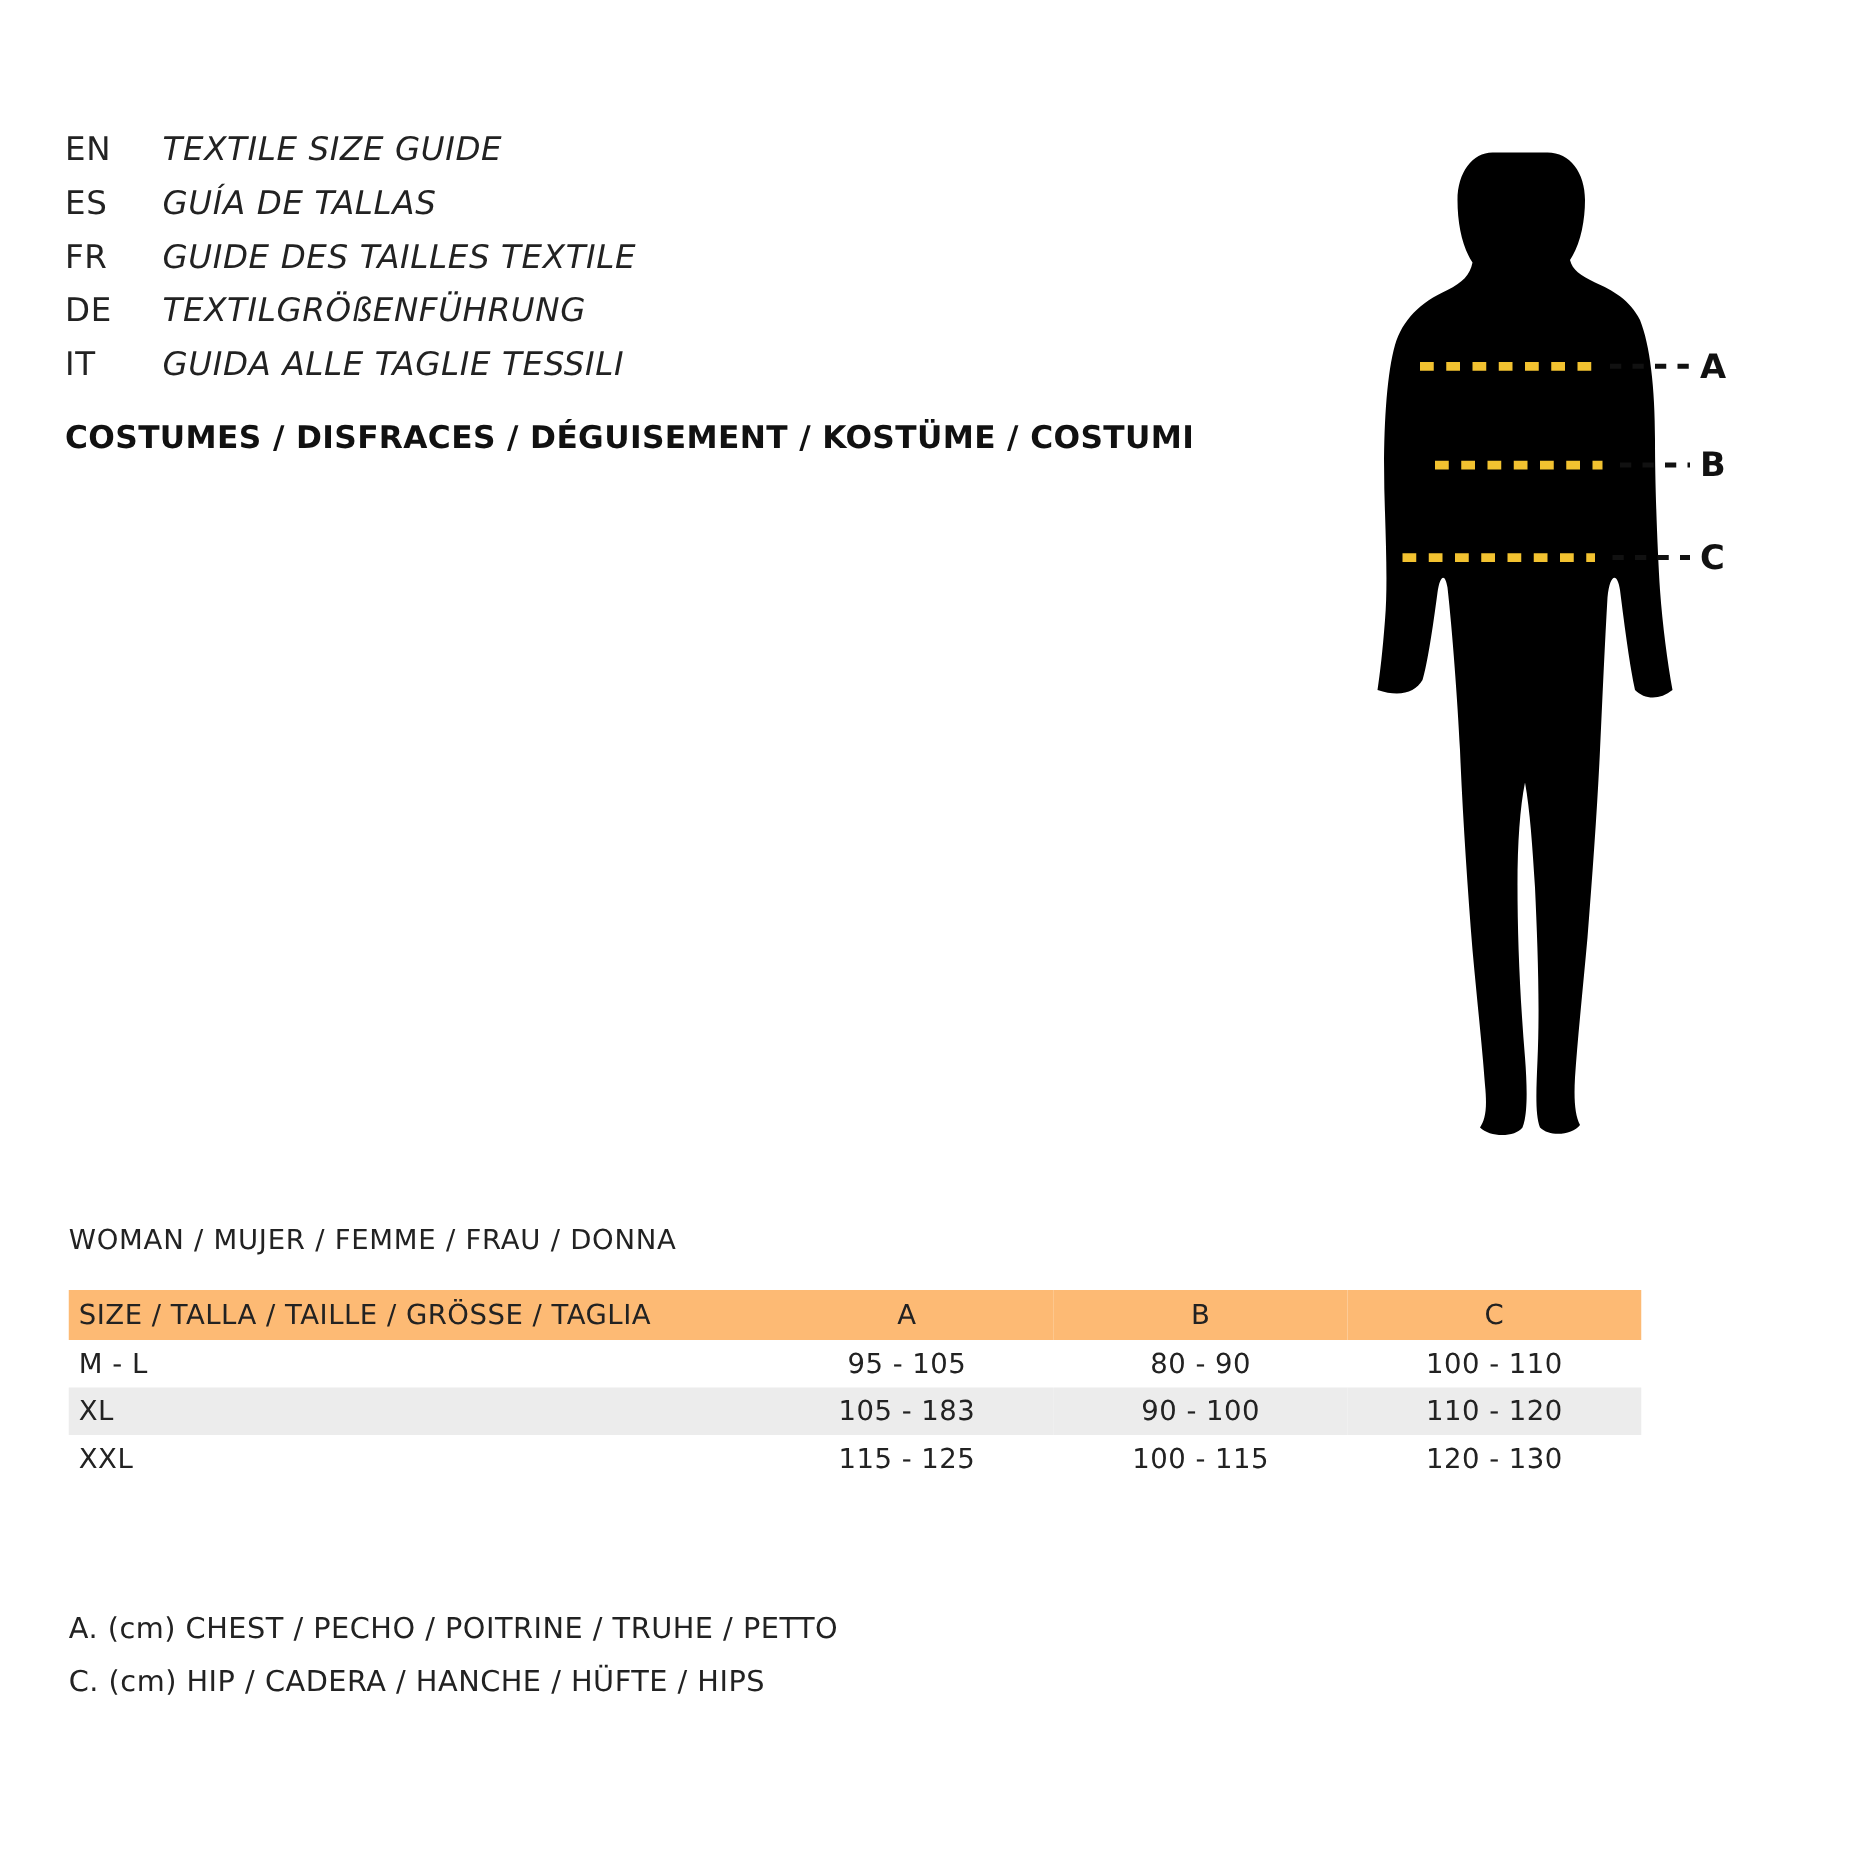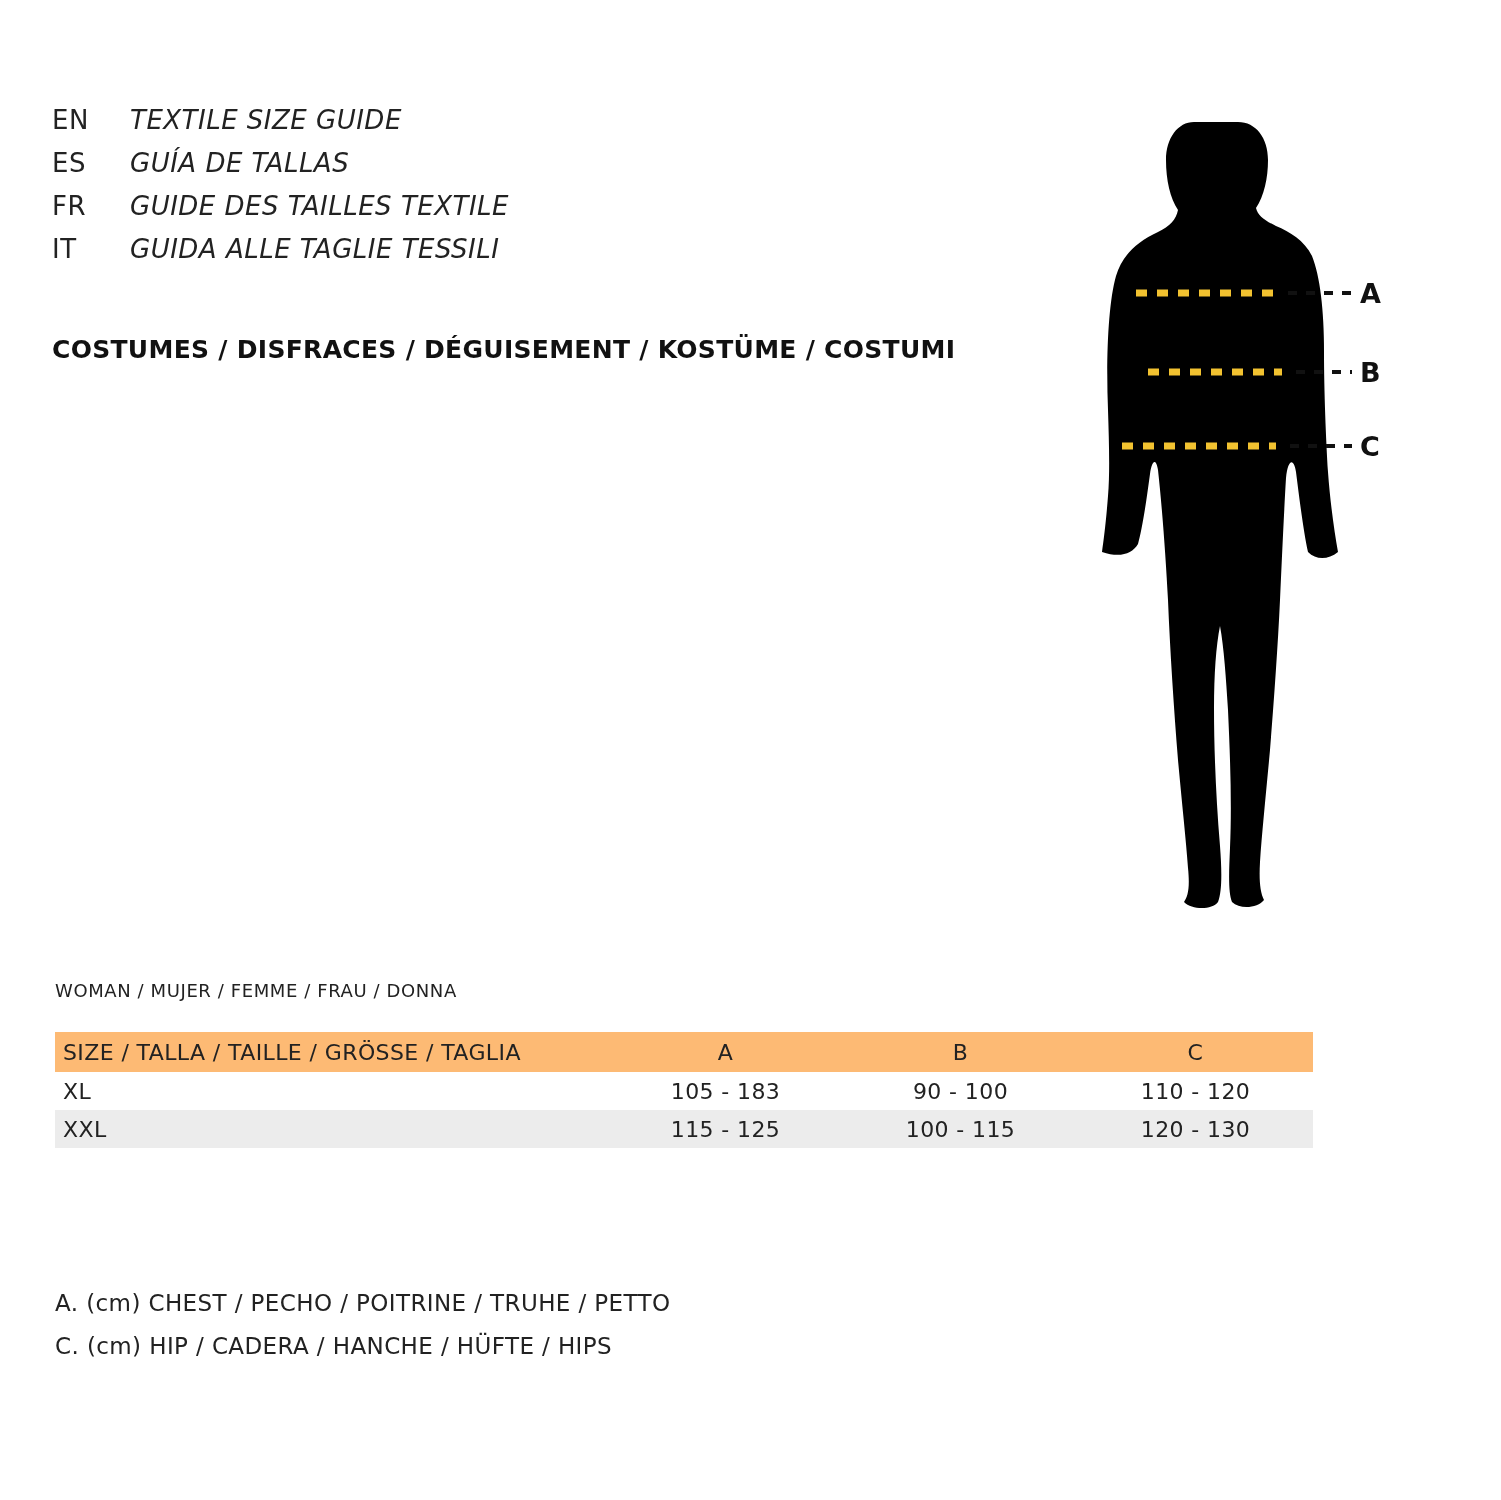--- a/index.html
+++ b/index.html
@@ -66,21 +66,21 @@
     font-size: 27px;
     font-weight: bold;
     color: #111;
   }
 
   
   .table-title {
     position: absolute;
     left: 55px;
     top: 980px;
-    font-size: 18px;
+    font-size: 22px;
     letter-spacing: 0.6px;
     color: #222;
   }
   table.size-table {
     position: absolute;
     left: 55px;
     top: 1032px;
     width: 1258px;
     border-collapse: collapse;
     font-size: 22px;
@@ -136,20 +136,24 @@
     <span class="lang-code">EN</span>
     <span class="lang-text">TEXTILE SIZE GUIDE</span>
   </div>
   <div class="lang-row">
     <span class="lang-code">ES</span>
     <span class="lang-text">GUÍA DE TALLAS</span>
   </div>
   <div class="lang-row">
     <span class="lang-code">FR</span>
     <span class="lang-text">GUIDE DES TAILLES TEXTILE</span>
+  </div>
+  <div class="lang-row">
+    <span class="lang-code">DE</span>
+    <span class="lang-text">TEXTILGRÖßENFÜHRUNG</span>
   </div>
   <div class="lang-row">
     <span class="lang-code">IT</span>
     <span class="lang-text">GUIDA ALLE TAGLIE TESSILI</span>
   </div>
 </div>
 
 <div class="costumes-line">COSTUMES / DISFRACES / DÉGUISEMENT / KOSTÜME / COSTUMI</div>
 
 <div class="figure-area">
@@ -214,20 +218,26 @@
   <thead>
     <tr>
       <th class="first">SIZE / TALLA / TAILLE / GRÖSSE / TAGLIA</th>
       <th>A</th>
       <th>B</th>
       <th>C</th>
     </tr>
   </thead>
   <tbody>
     <tr>
+      <td class="first">M - L</td>
+      <td>95 - 105</td>
+      <td>80 - 90</td>
+      <td>100 - 110</td>
+    </tr>
+    <tr>
       <td class="first">XL</td>
       <td>105 - 183</td>
       <td>90 - 100</td>
       <td>110 - 120</td>
     </tr>
     <tr>
       <td class="first">XXL</td>
       <td>115 - 125</td>
       <td>100 - 115</td>
       <td>120 - 130</td>

